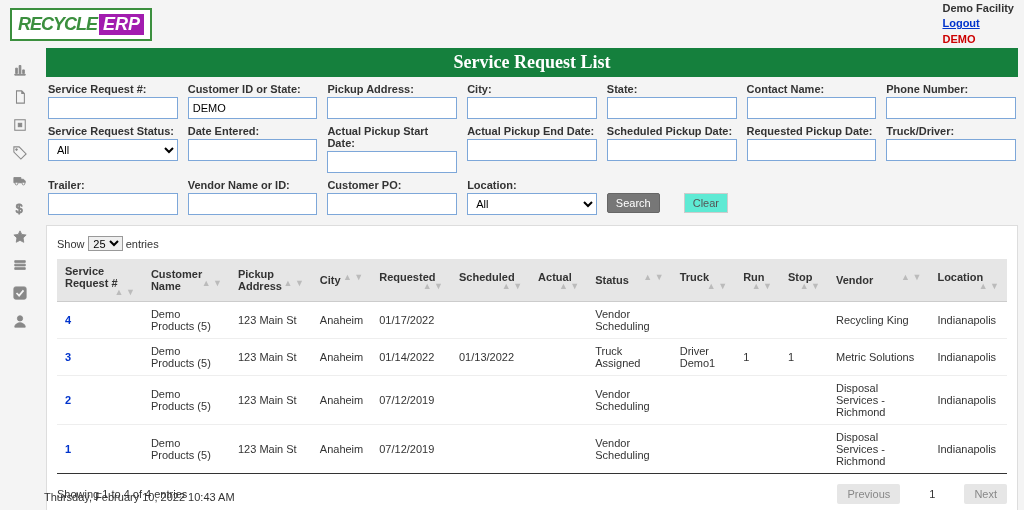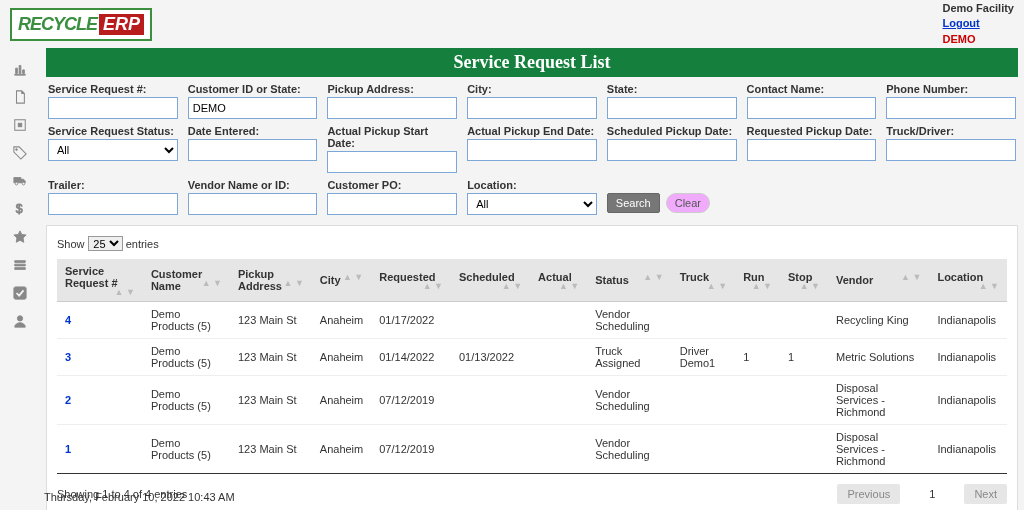--- a/index.html
+++ b/index.html
@@ -1,37 +1,37 @@
 <!DOCTYPE html>
 <html><head>
 <meta charset="utf-8">
 <style>
   * { box-sizing: border-box; margin: 0; padding: 0; }
   body { font-family: Arial, Helvetica, sans-serif; font-size: 11px; background: #f4f4f4; color: #333; }
   .topbar { height: 48px; display: flex; justify-content: space-between; align-items: center; padding: 0 10px; }
   .logo { display: flex; align-items: center; gap: 0; padding: 4px 6px; border: 2px solid #3b8f3e; background: #fff; }
   .logo .r { color: #3b8f3e; font-weight: 900; font-size: 18px; letter-spacing: -1px; font-style: italic;}
-  .logo .erp { background: #b91c1c; color: #fff; font-weight: 900; font-size: 18px; padding: 0 4px; margin-left: 2px; font-style: italic;}
+  .logo .erp { background: #a21caf; color: #fff; font-weight: 900; font-size: 18px; padding: 0 4px; margin-left: 2px; font-style: italic;}
   .userbox { text-align: left; font-size: 11px; line-height: 1.4; }
   .userbox .fac { font-weight: bold; }
   .userbox a { color: #0033cc; text-decoration: underline; font-weight: bold; }
   .userbox .demo { color: #cc0000; font-weight: bold; }
 
   .app { display: flex; }
   .leftnav { width: 40px; background: #f4f4f4; padding-top: 14px; display: flex; flex-direction: column; align-items: center; gap: 14px; color: #888; }
   .leftnav .ic { width: 14px; height: 14px; cursor: pointer; fill: #888; stroke:#888; }
 
   .main { flex: 1; padding: 0 6px 6px 6px; }
   .titlebar { background: #15803d; color: #fff; text-align: center; font-size: 18px; font-weight: bold; padding: 4px 0; font-family: "Times New Roman", serif; }
   .filters { display: grid; grid-template-columns: repeat(7, 1fr); gap: 6px 10px; padding: 6px 2px 10px 2px; }
   .fcell label { display: block; font-weight: bold; font-size: 11px; margin-bottom: 2px; }
   .fcell input, .fcell select { width: 100%; height: 22px; border: 1px solid #7da7d9; padding: 2px 4px; font-size: 11px; background: #fff; }
-  .btnrow { display: flex; align-items: center; gap: 6px; }
+  .btnrow { display: flex; align-items: center; gap: 24px; }
   .btn-search { background: #777; color: #fff; border: 1px solid #666; padding: 3px 8px; cursor: pointer; font-size: 11px; border-radius: 2px;}
-  .btn-clear { background: #f0abfc; color: #555; border: 1px solid #ccc; padding: 3px 8px; cursor: pointer; font-size: 11px; border-radius: 10px;}
+  .btn-clear { background: #5eead4; color: #555; border: 1px solid #ccc; padding: 3px 8px; cursor: pointer; font-size: 11px; border-radius: 0;}
 
   .panel { background: #fff; border: 1px solid #ddd; padding: 10px; }
   .showbar { font-size: 11px; margin-bottom: 8px; }
   .showbar select { border: 1px solid #999; font-size: 11px; height: 15px; text-align: right;}
   table.dt { width: 100%; border-collapse: collapse; font-size: 11px; }
   table.dt thead th { background: #e6e6e6; text-align: left; padding: 6px 8px; border-bottom: 1px solid #ccc; font-weight: bold; position: relative; }
   table.dt thead th .sortic { float: right; color: #bbb; font-size: 9px; line-height: 0.7; }
   table.dt tbody td { padding: 6px 8px; border-bottom: 1px solid #eee; }
   table.dt tbody tr:last-child td { border-bottom: 1px solid #333; }
   table.dt a { color: #0033cc; font-weight: bold; text-decoration: none; }

